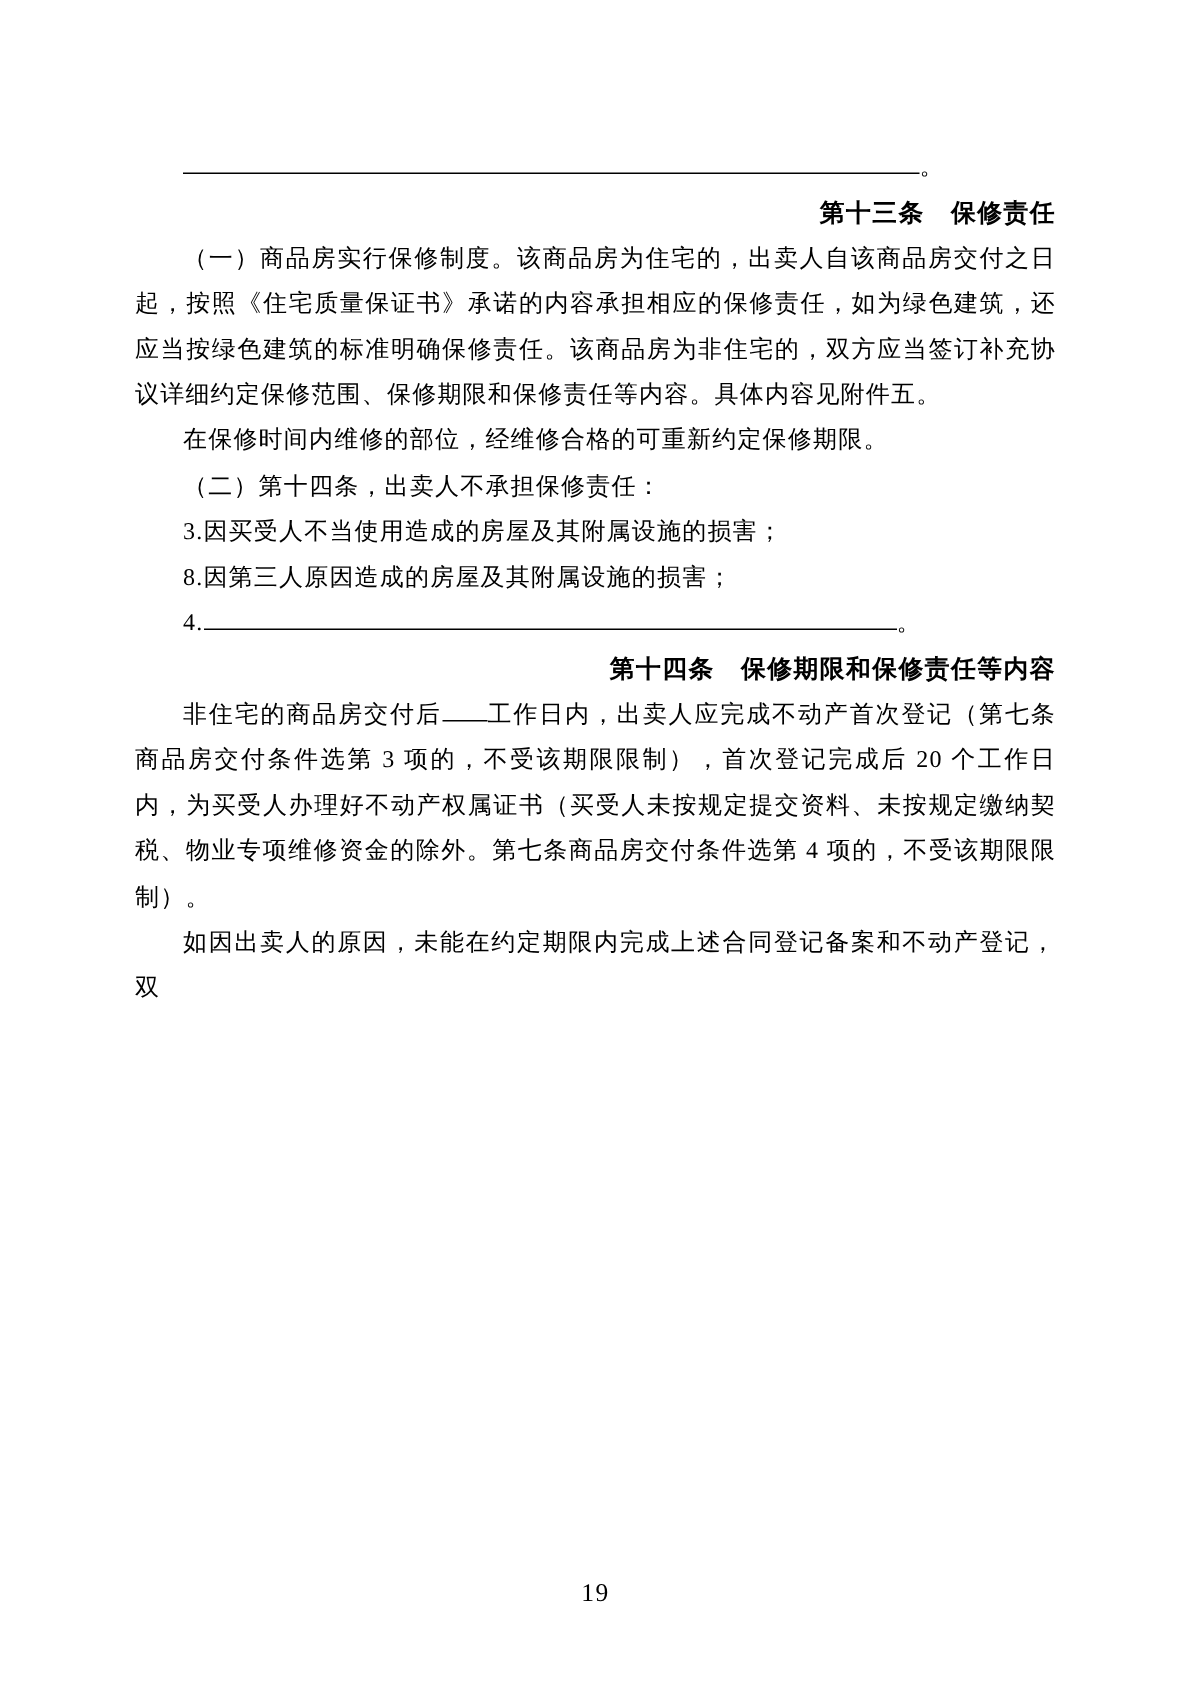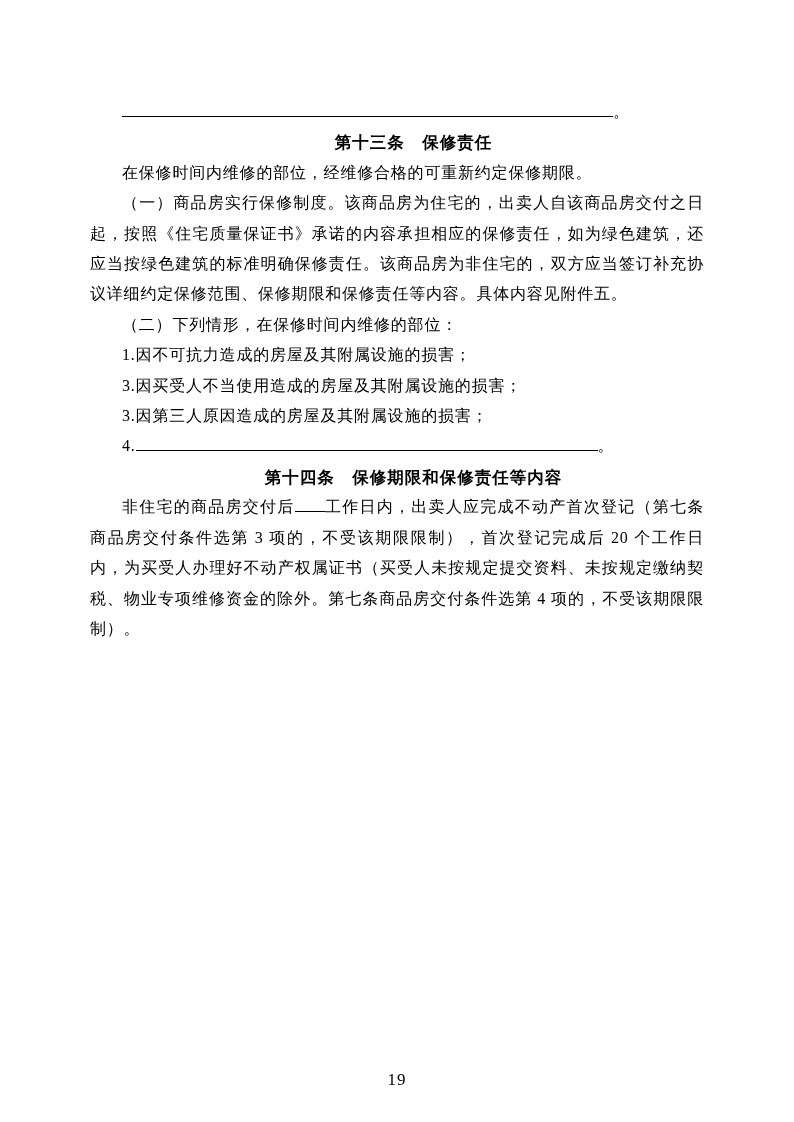--- a/index.html
+++ b/index.html
@@ -31,54 +31,54 @@
     text-align: justify;
     text-indent: 2em;
     font-weight: normal;
     word-break: break-all;
   }
   .doc-body h3.heading {
     font-family: "Liberation Sans", sans-serif;
     font-weight: bold;
     font-size: 16.5px;
     letter-spacing: 1px;
-    text-align: center;
+    text-align: right;
   }
   .blank {
     display: inline-block;
     height: 15px;
     border-bottom: 1px solid #000000;
     vertical-align: baseline;
   }
   .u {
     border-bottom: 1px solid #000000;
     padding: 0 4px;
   }
   .page-number {
     position: absolute;
-    bottom: 32px;
+    bottom: 50px;
     left: 0;
     right: 0;
     text-align: center;
     font-size: 17px;
     font-family: "Liberation Serif", serif;
     letter-spacing: 1px;
   }
 </style>
 </head>
 <body>
 
 <div class="page">
   <div class="doc-body">
       <p class="fill"><span class="blank" style="width: 491px;"></span>。</p>
       <h3 class="heading">第十三条　保修责任</h3>
+      <p class="para">（一）商品房实行保修制度。该商品房为住宅的，出卖人自该商品房交付之日起，按照《住宅质量保证书》承诺的内容承担相应的保修责任，如为绿色建筑，还应当按绿色建筑的标准明确保修责任。该商品房为非住宅的，双方应当签订补充协议详细约定保修范围、保修期限和保修责任等内容。具体内容见附件五。</p>
       <p class="para">在保修时间内维修的部位，经维修合格的可重新约定保修期限。</p>
-      <p class="para">（一）商品房实行保修制度。该商品房为住宅的，出卖人自该商品房交付之日起，按照《住宅质量保证书》承诺的内容承担相应的保修责任，如为绿色建筑，还应当按绿色建筑的标准明确保修责任。该商品房为非住宅的，双方应当签订补充协议详细约定保修范围、保修期限和保修责任等内容。具体内容见附件五。</p>
-      <p class="para">（二）下列情形，在保修时间内维修的部位：</p>
-      <p class="para">1.因不可抗力造成的房屋及其附属设施的损害；</p>
+      <p class="para">（二）第十四条，出卖人不承担保修责任：</p>
       <p class="para">3.因买受人不当使用造成的房屋及其附属设施的损害；</p>
-      <p class="para">3.因第三人原因造成的房屋及其附属设施的损害；</p>
+      <p class="para">8.因第三人原因造成的房屋及其附属设施的损害；</p>
       <p class="fill">4.<span class="blank" style="width: 462px;"></span>。</p>
       <h3 class="heading">第十四条　保修期限和保修责任等内容</h3>
       <p class="para">非住宅的商品房交付后<span class="blank" style="width: 30px;"></span>工作日内，出卖人应完成不动产首次登记（第七条商品房交付条件选第 3 项的，不受该期限限制），首次登记完成后 20 个工作日内，为买受人办理好不动产权属证书（买受人未按规定提交资料、未按规定缴纳契税、物业专项维修资金的除外。第七条商品房交付条件选第 4 项的，不受该期限限制）。</p>
+      <p class="para">如因出卖人的原因，未能在约定期限内完成上述合同登记备案和不动产登记，双</p>
     </div>
   <div class="page-number">19</div>
 </div>
 
 </body></html>

